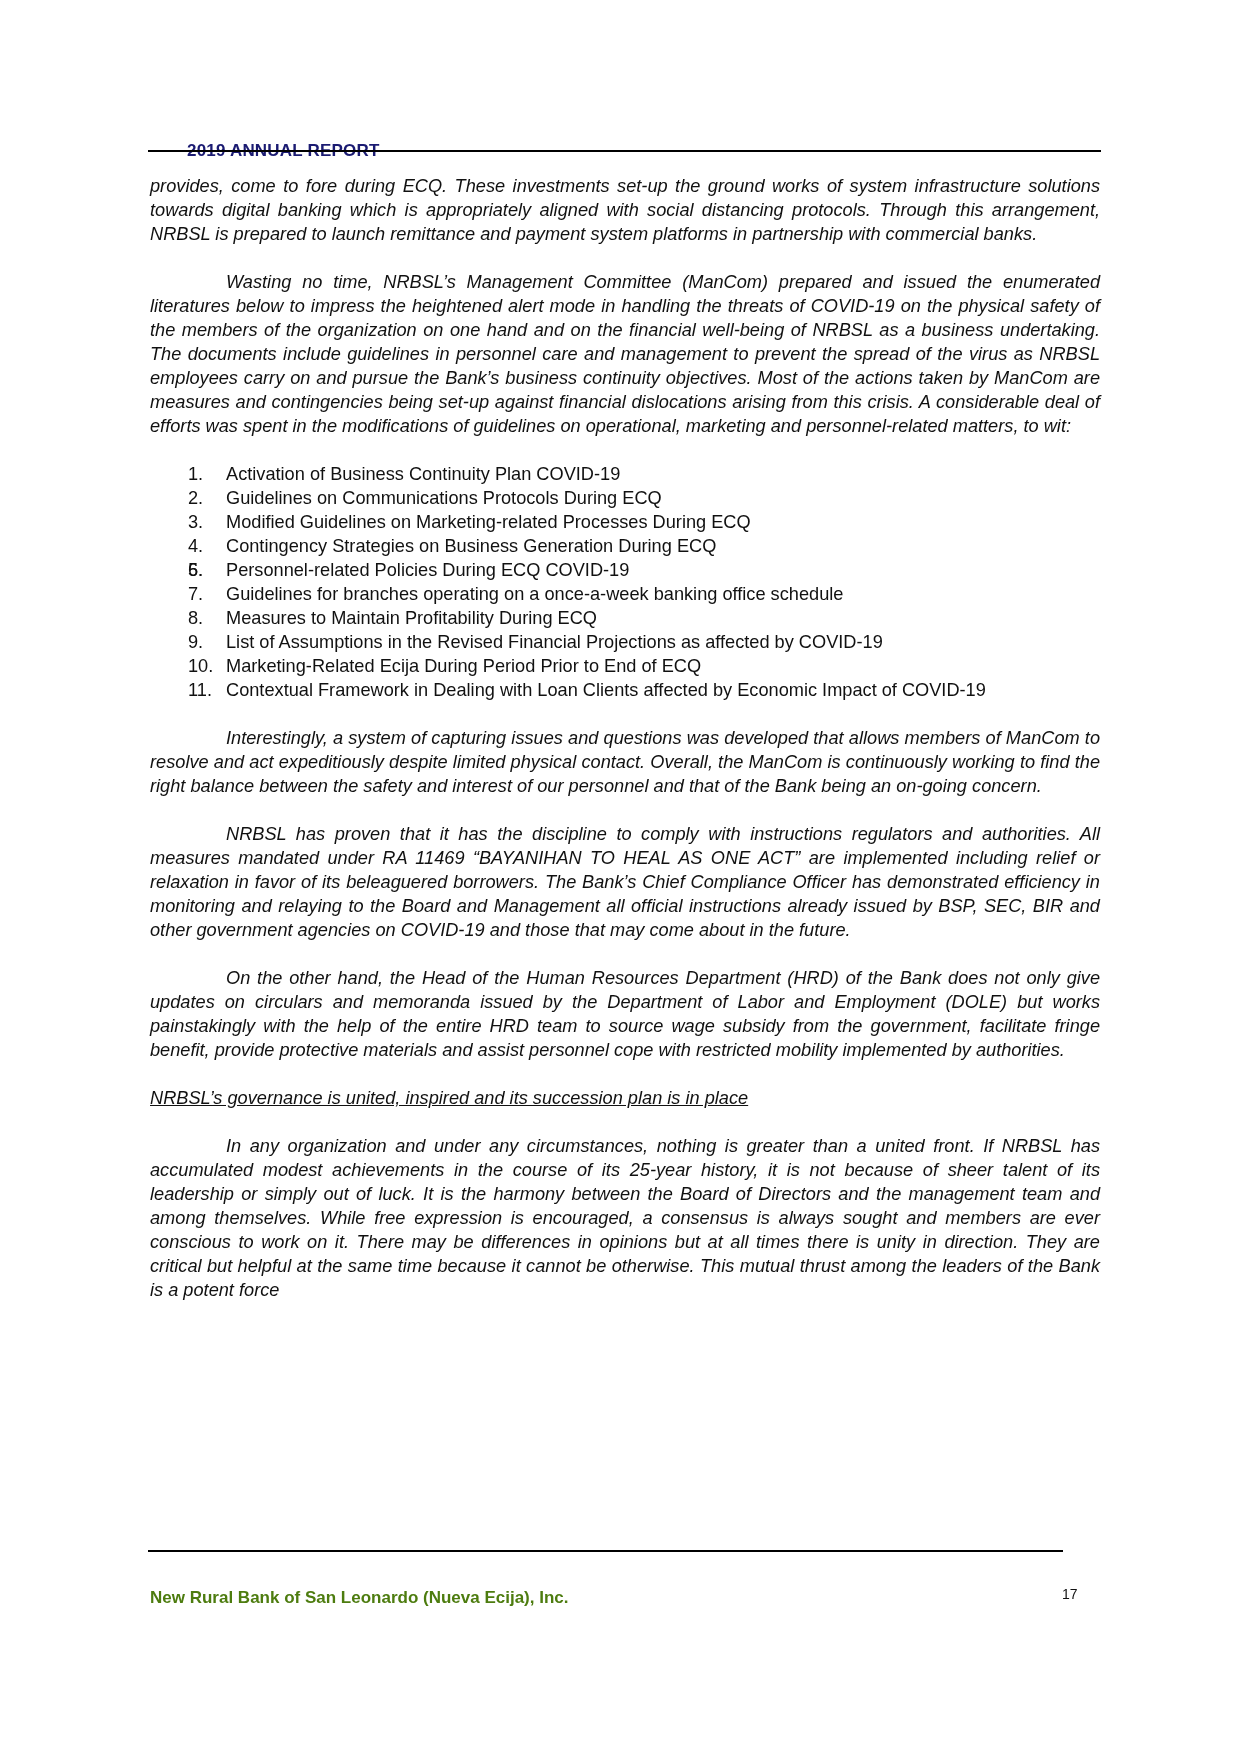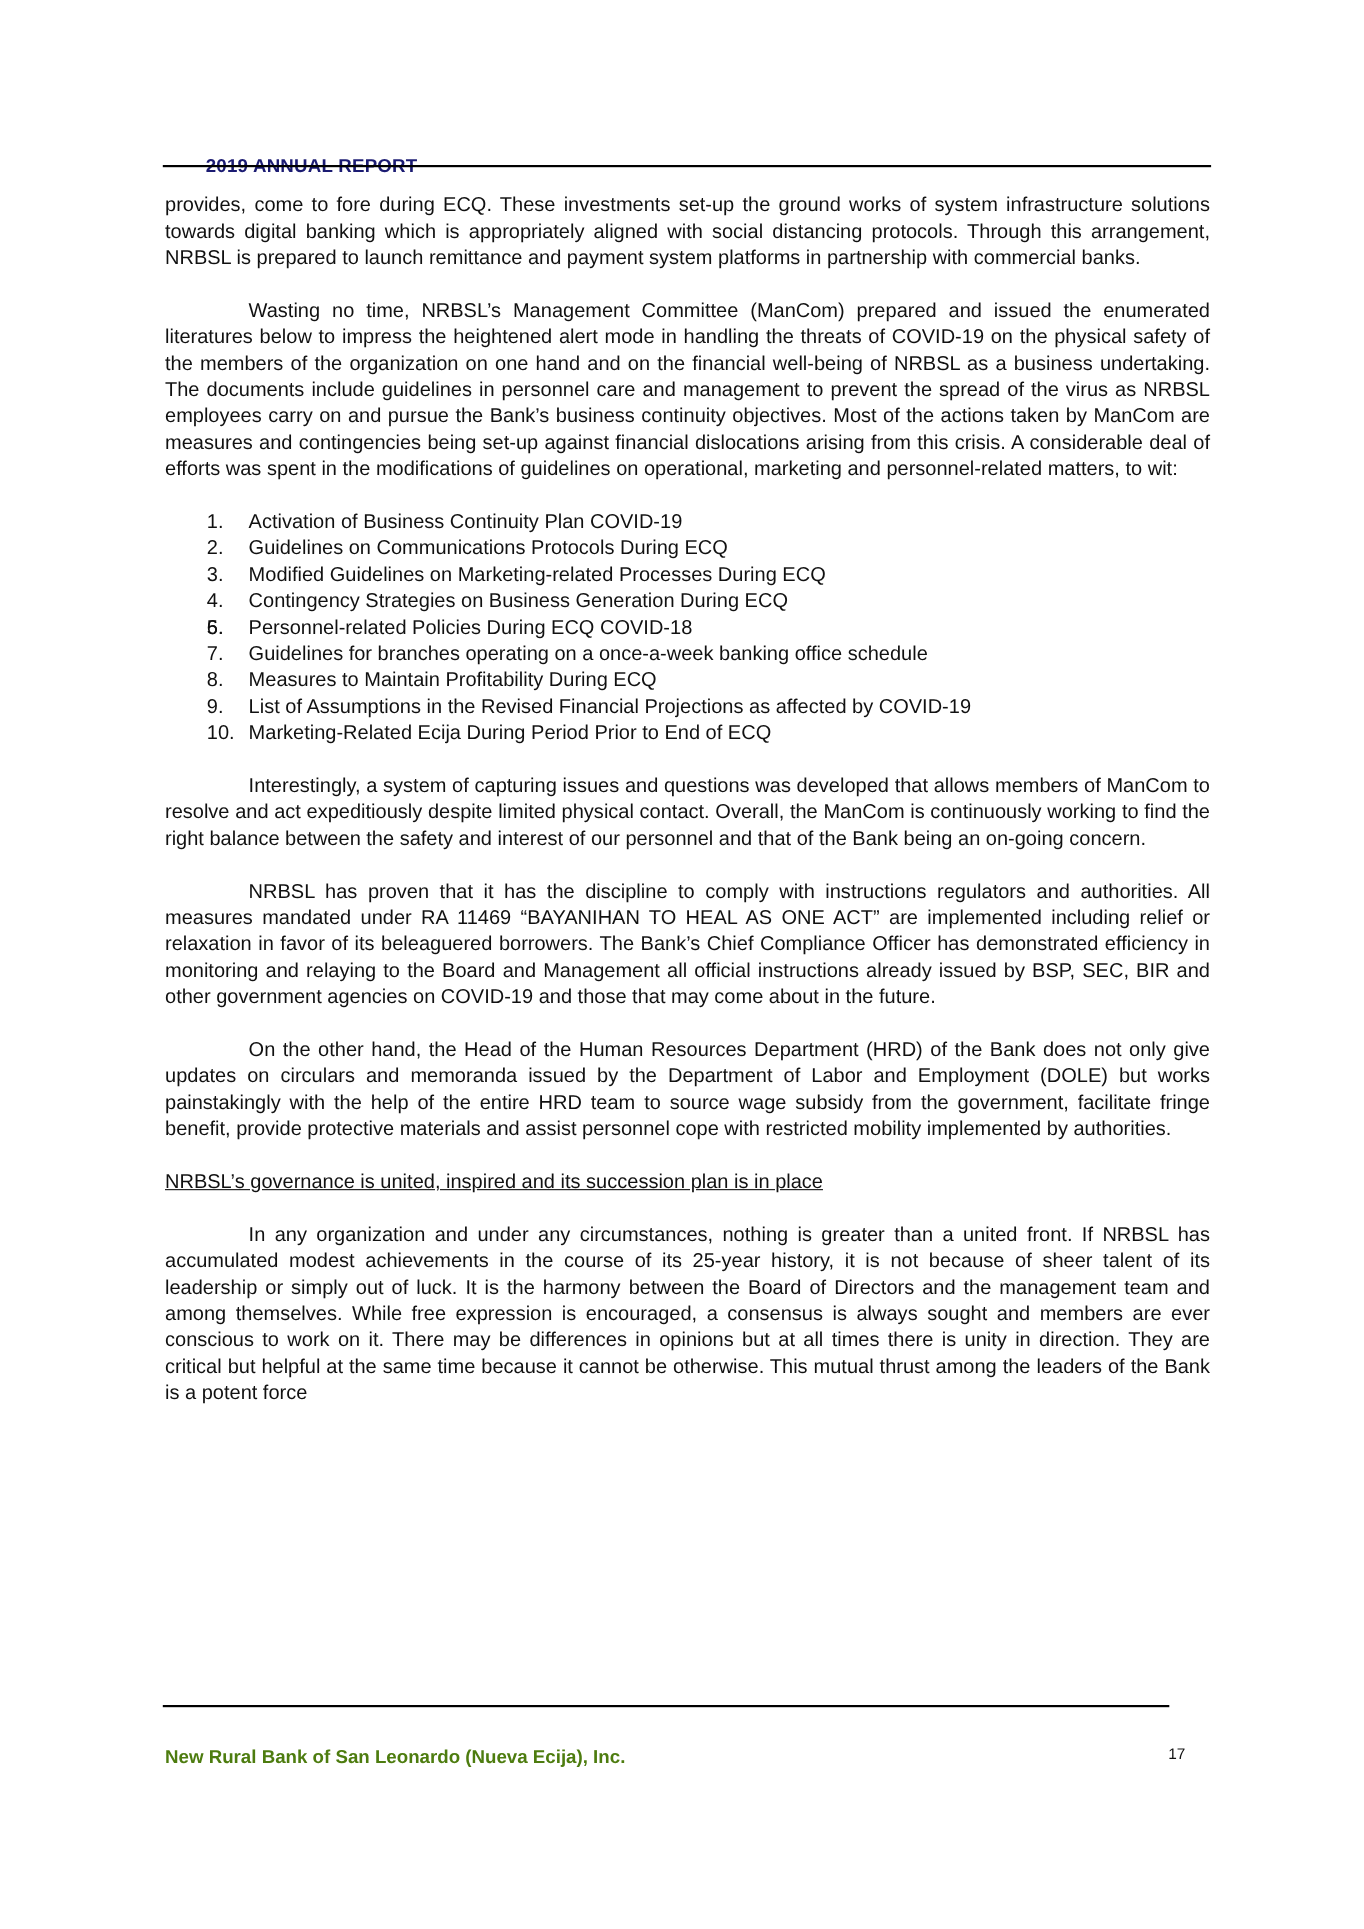--- a/index.html
+++ b/index.html
@@ -2,21 +2,21 @@
 <html><head>
 <meta charset="utf-8">
 <style>
   html, body { margin:0; padding:0; background:#ffffff; }
   body { width:1240px; height:1754px; position:relative; overflow:hidden;
          font-family:"Liberation Sans", sans-serif; color:#111; }
   .hdr-title { position:absolute; left:150px; top:141px; font-size:17px; font-weight:bold;
                color:#1b1b72; letter-spacing:0.2px;margin-left:37px; }
   .hdr-rule { position:absolute; left:148px; top:150px; width:953px; height:2px; background:#000; }
   .body { position:absolute; left:150px; top:174px; width:950px; font-size:18.2px; line-height:24px; }
-  .body p { margin:0 0 24px 0; text-align:justify; text-align-last:left; }
+  .body p { margin:0 0 24px 0; text-align:justify; text-align-last:left;font-style:italic; }
   .body p.indent { text-indent:76px; }
   .body ol { margin:0 0 24px 0; padding:0; list-style:none; }
   .body ol li { position:relative; padding-left:76px; text-align:justify; text-align-last:left; }
   .body ol li .num { position:absolute; left:38px; top:0; }
   .heading { text-decoration:underline; margin:24px 0 24px 0; }
   .ftr-rule { position:absolute; left:148px; top:1550px; width:915px; height:2px; background:#000; }
   .ftr-name { position:absolute; left:150px; top:1588px; font-size:17px; font-weight:bold; color:#4d7c0f; }
   .ftr-page { position:absolute; left:1062px; top:1586px; font-size:14px; color:#111; }
 </style>
 </head>
@@ -28,25 +28,26 @@
 <div class="body">
   <p>provides, come to fore during ECQ. These investments set-up the ground works of system infrastructure solutions towards digital banking which is appropriately aligned with social distancing protocols. Through this arrangement, NRBSL is prepared to launch remittance and payment system platforms in partnership with commercial banks.</p>
   <p class="indent">Wasting no time, NRBSL’s Management Committee (ManCom) prepared and issued the enumerated literatures below to impress the heightened alert mode in handling the threats of COVID-19 on the physical safety of the members of the organization on one hand and on the financial well-being of NRBSL as a business undertaking. The documents include guidelines in personnel care and management to prevent the spread of the virus as NRBSL employees carry on and pursue the Bank’s business continuity objectives. Most of the actions taken by ManCom are measures and contingencies being set-up against financial dislocations arising from this crisis. A considerable deal of efforts was spent in the modifications of guidelines on operational, marketing and personnel-related matters, to wit:</p>
 
   <ol>
     <li><span class="num">1.</span><span>Activation of Business Continuity Plan COVID-19</span></li>
     <li><span class="num">2.</span><span>Guidelines on Communications Protocols During ECQ</span></li>
     <li><span class="num">3.</span><span>Modified Guidelines on Marketing-related Processes During ECQ</span></li>
     <li><span class="num">4.</span><span>Contingency Strategies on Business Generation During ECQ</span></li>
     <li><span class="num">5.</span></li>
-    <li><span class="num">6.</span><span>Personnel-related Policies During ECQ COVID-18</span></li>
+    <li><span class="num">6.</span><span>Personnel-related Policies During ECQ COVID-19</span></li>
     <li><span class="num">7.</span><span>Guidelines for branches operating on a once-a-week banking office schedule</span></li>
     <li><span class="num">8.</span><span>Measures to Maintain Profitability During ECQ</span></li>
     <li><span class="num">9.</span><span>List of Assumptions in the Revised Financial Projections as affected by COVID-19</span></li>
     <li><span class="num">10.</span><span>Marketing-Related Ecija During Period Prior to End of ECQ</span></li>
+    <li><span class="num">11.</span><span>Contextual Framework in Dealing with Loan Clients affected by Economic Impact of COVID-19</span></li>
   </ol>
 
   <p class="indent">Interestingly, a system of capturing issues and questions was developed that allows members of ManCom to resolve and act expeditiously despite limited physical contact. Overall, the ManCom is continuously working to find the right balance between the safety and interest of our personnel and that of the Bank being an on-going concern.</p>
   <p class="indent">NRBSL has proven that it has the discipline to comply with instructions regulators and authorities. All measures mandated under RA 11469 “BAYANIHAN TO HEAL AS ONE ACT” are implemented including relief or relaxation in favor of its beleaguered borrowers. The Bank’s Chief Compliance Officer has demonstrated efficiency in monitoring and relaying to the Board and Management all official instructions already issued by BSP, SEC, BIR and other government agencies on COVID-19 and those that may come about in the future.</p>
   <p class="indent">On the other hand, the Head of the Human Resources Department (HRD) of the Bank does not only give updates on circulars and memoranda issued by the Department of Labor and Employment (DOLE) but works painstakingly with the help of the entire HRD team to source wage subsidy from the government, facilitate fringe benefit, provide protective materials and assist personnel cope with restricted mobility implemented by authorities.</p>
 
   <p class="heading">NRBSL’s governance is united, inspired and its succession plan is in place</p>
   <p class="indent">In any organization and under any circumstances, nothing is greater than a united front.  If NRBSL has accumulated modest achievements in the course of its 25-year history, it is not because of sheer talent of its leadership or simply out of luck. It is the harmony between the Board of Directors and the management team and among themselves. While free expression is encouraged, a consensus is always sought and members are ever conscious to work on it. There may be differences in opinions but at all times there is unity in direction. They are critical but helpful at the same time because it cannot be otherwise. This mutual thrust among the leaders of the Bank is a potent force</p>
 </div>
 

